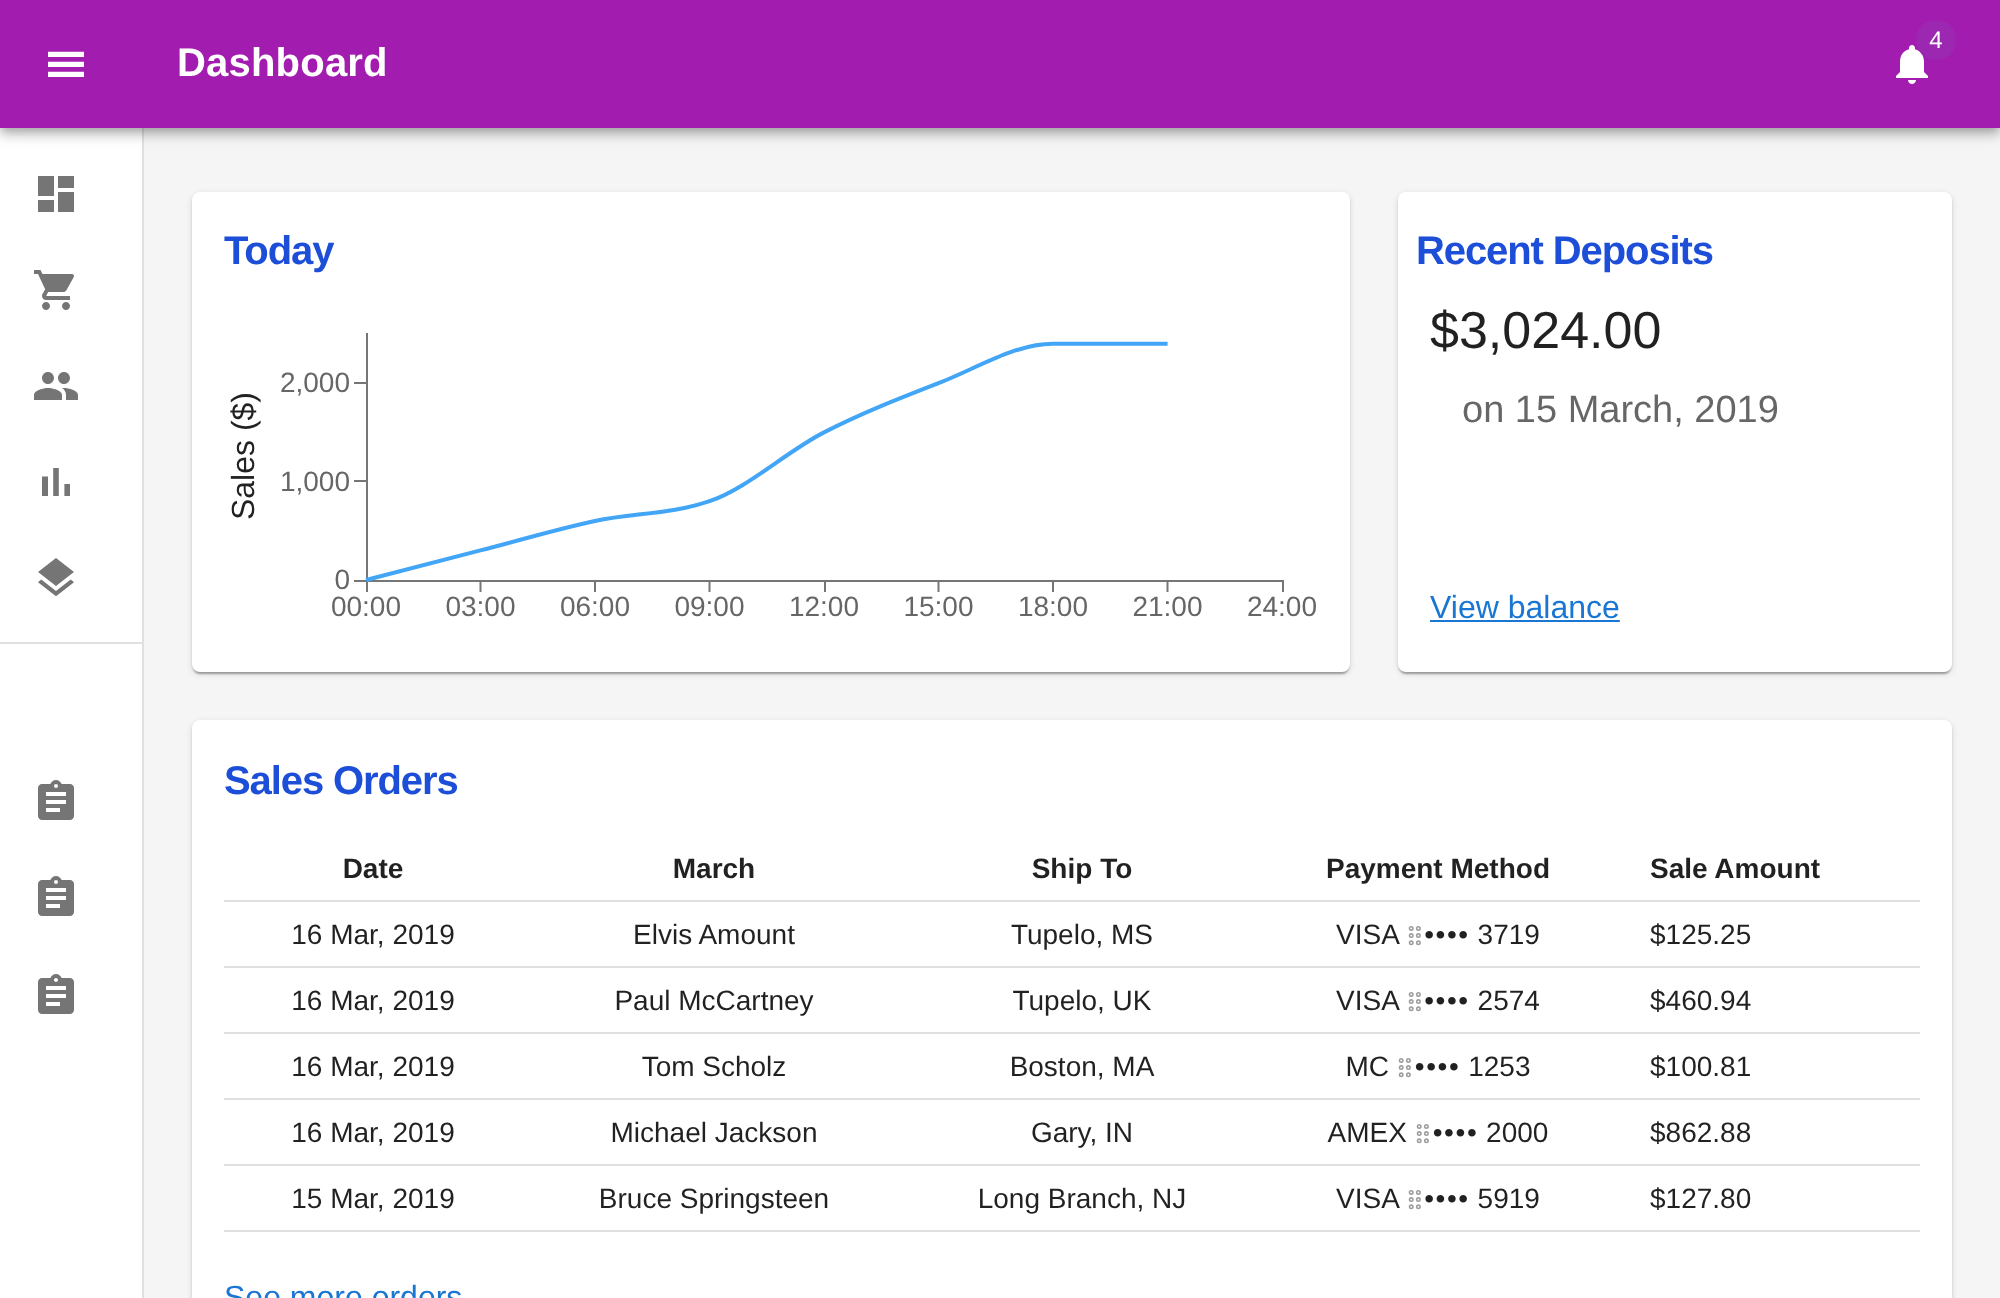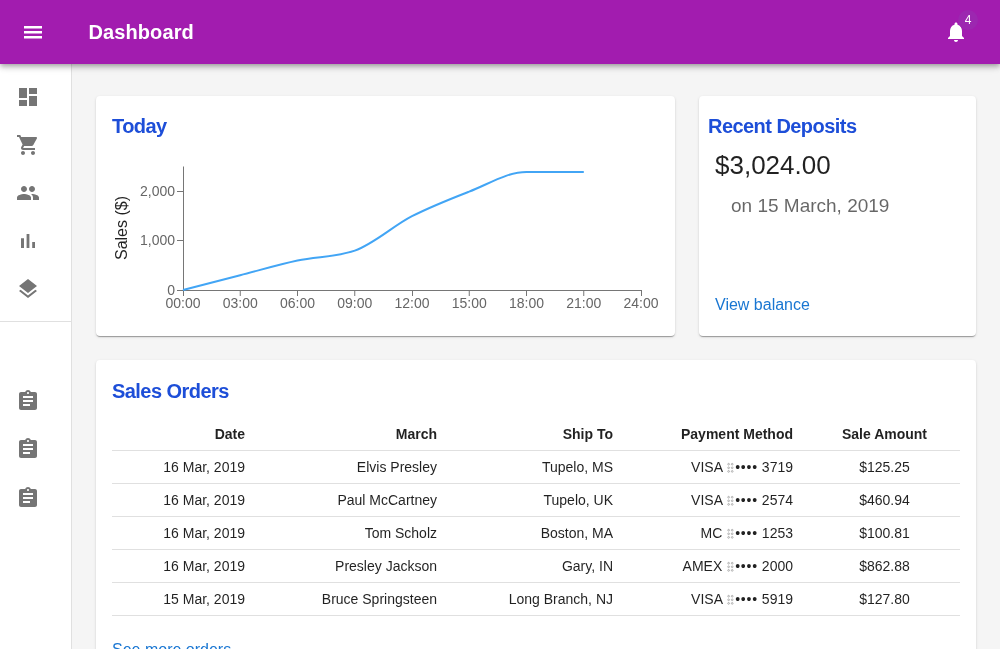--- a/index.html
+++ b/index.html
@@ -9,23 +9,23 @@
 .appbar { left:0; top:0; width:1000px; height:64px; background:#a21caf; z-index:10;
   box-shadow:0px 2px 4px -1px rgba(0,0,0,0.2), 0px 4px 5px 0px rgba(0,0,0,0.14), 0px 1px 10px 0px rgba(0,0,0,0.12); }
 .apptitle { left:88.5px; top:19.5px; font-size:20px; font-weight:700; color:#fff; line-height:24px; letter-spacing:0.1px; }
 .drawer { left:0; top:64px; width:72px; height:585px; background:#fff; border-right:1px solid #e0e0e0; z-index:5; }
 .icon { position:absolute; width:24px; height:24px; left:16px; fill:#757575; }
 .divh { position:absolute; left:0; width:71px; height:1px; background:#e0e0e0; }
 .card { position:absolute; background:#fff; border-radius:4px;
   box-shadow:0px 2px 1px -1px rgba(0,0,0,0.2), 0px 1px 1px 0px rgba(0,0,0,0.14), 0px 1px 3px 0px rgba(0,0,0,0.12); }
 .ctitle { position:absolute; font-size:20px; font-weight:700; color:#1d4ed8; line-height:23px; letter-spacing:-0.55px; }
 table { border-collapse:collapse; table-layout:fixed; }
-td,th { font-size:14px; color:rgba(0,0,0,0.87); border-bottom:1px solid #e0e0e0; padding:6px 16px; line-height:20px; height:20px; text-align:right; white-space:nowrap; overflow:hidden; }
+td,th { font-size:14px; color:rgba(0,0,0,0.87); border-bottom:1px solid #e0e0e0; padding:6px 16px; line-height:20px; height:20px; text-align:center; white-space:nowrap; overflow:hidden; }
 th { font-weight:700; }
-.num { text-align:center; }
+.num { text-align:left; }
 .braille { display:inline-block; vertical-align:-3px; }
 .dots { letter-spacing:0.8px; }
 </style>
 </head>
 <body>
 
 <div class="abs drawer">
   <svg class="icon" style="top:21px" viewBox="0 0 24 24">
       <path d="M3 13h8V3H3v10zm0 8h8v-6H3v6zm10 0h8V11h-8v10zm0-18v6h8V3h-8z"></path>
     </svg>
@@ -105,21 +105,21 @@
     <text x="127" y="228" fill="rgba(0,0,0,0.87)" font-size="16" text-anchor="middle" transform="rotate(-90 127 228)">Sales ($)</text>
 
     <path d="M183.0,290.0 C202.1,285.1 221.2,280.2 240.2,275.2 C259.3,270.3 278.4,264.6 297.5,260.5 C316.6,256.4 335.7,257.2 354.8,250.6 C373.8,244.1 392.9,226.0 412.0,216.2 C431.1,206.4 450.2,199.0 469.2,191.6 C488.3,184.2 507.4,171.9 526.5,171.9 C545.6,171.9 564.7,171.9 583.8,171.9" fill="none" stroke="#42a5f5" stroke-width="2"></path>
   </g>
 </svg>
 
 <div class="card" style="left:699px; top:96px; width:277px; height:240px;"></div>
 <div class="ctitle" style="left:708px; top:115px;">Recent Deposits</div>
 <div class="abs" style="left:715px; top:150px; font-size:26px; color:rgba(0,0,0,0.87); line-height:31px;">$3,024.00</div>
 <div class="abs" style="left:715px; top:196px; font-size:19px; color:rgba(0,0,0,0.6); line-height:19px;margin-left:16px;">on 15 March, 2019</div>
-<div class="abs" style="left:715px; top:295px; font-size:16px; color:#1976d2; line-height:19px; ">View balance</div>
+<div class="abs" style="left:715px; top:295px; font-size:16px; color:#1976d2; line-height:19px; text-decoration:underline;">View balance</div>
 
 <div class="card" style="left:96px; top:360px; width:880px; height:305px;"></div>
 <div class="ctitle" style="left:112px; top:379.5px;">Sales Orders</div>
 <table class="abs" style="left:112px; top:418px; width:848px;">
   <colgroup>
       <col style="width:149px">
       <col style="width:192px">
       <col style="width:176px">
       <col style="width:180px">
       <col style="width:151px">
@@ -127,21 +127,21 @@
   <tbody>
       <tr>
         <th>Date</th>
         <th>March</th>
         <th>Ship To</th>
         <th>Payment Method</th>
         <th class="num">Sale Amount</th>
       </tr>
   <tr>
         <td>16 Mar, 2019</td>
-        <td>Elvis Presley</td>
+        <td>Elvis Amount</td>
         <td>Tupelo, MS</td>
         <td>VISA <svg class="braille" width="9" height="14" viewBox="0 0 9 14">
             <g fill="none" stroke="#9e9e9e" stroke-width="0.8">
               <circle cx="2.6" cy="3.2" r="0.85"></circle>
               <circle cx="6.2" cy="3.2" r="0.85"></circle>
               <circle cx="2.6" cy="6.8" r="0.85"></circle>
               <circle cx="6.2" cy="6.8" r="0.85"></circle>
               <circle cx="2.6" cy="10.4" r="0.85"></circle>
               <circle cx="6.2" cy="10.4" r="0.85"></circle>
             </g>
@@ -175,21 +175,21 @@
               <circle cx="2.6" cy="6.8" r="0.85"></circle>
               <circle cx="6.2" cy="6.8" r="0.85"></circle>
               <circle cx="2.6" cy="10.4" r="0.85"></circle>
               <circle cx="6.2" cy="10.4" r="0.85"></circle>
             </g>
           </svg><span class="dots">••••</span> 1253</td>
         <td class="num">$100.81</td>
       </tr>
   <tr>
         <td>16 Mar, 2019</td>
-        <td>Presley Jackson</td>
+        <td>Michael Jackson</td>
         <td>Gary, IN</td>
         <td>AMEX <svg class="braille" width="9" height="14" viewBox="0 0 9 14">
             <g fill="none" stroke="#9e9e9e" stroke-width="0.8">
               <circle cx="2.6" cy="3.2" r="0.85"></circle>
               <circle cx="6.2" cy="3.2" r="0.85"></circle>
               <circle cx="2.6" cy="6.8" r="0.85"></circle>
               <circle cx="6.2" cy="6.8" r="0.85"></circle>
               <circle cx="2.6" cy="10.4" r="0.85"></circle>
               <circle cx="6.2" cy="10.4" r="0.85"></circle>
             </g>

